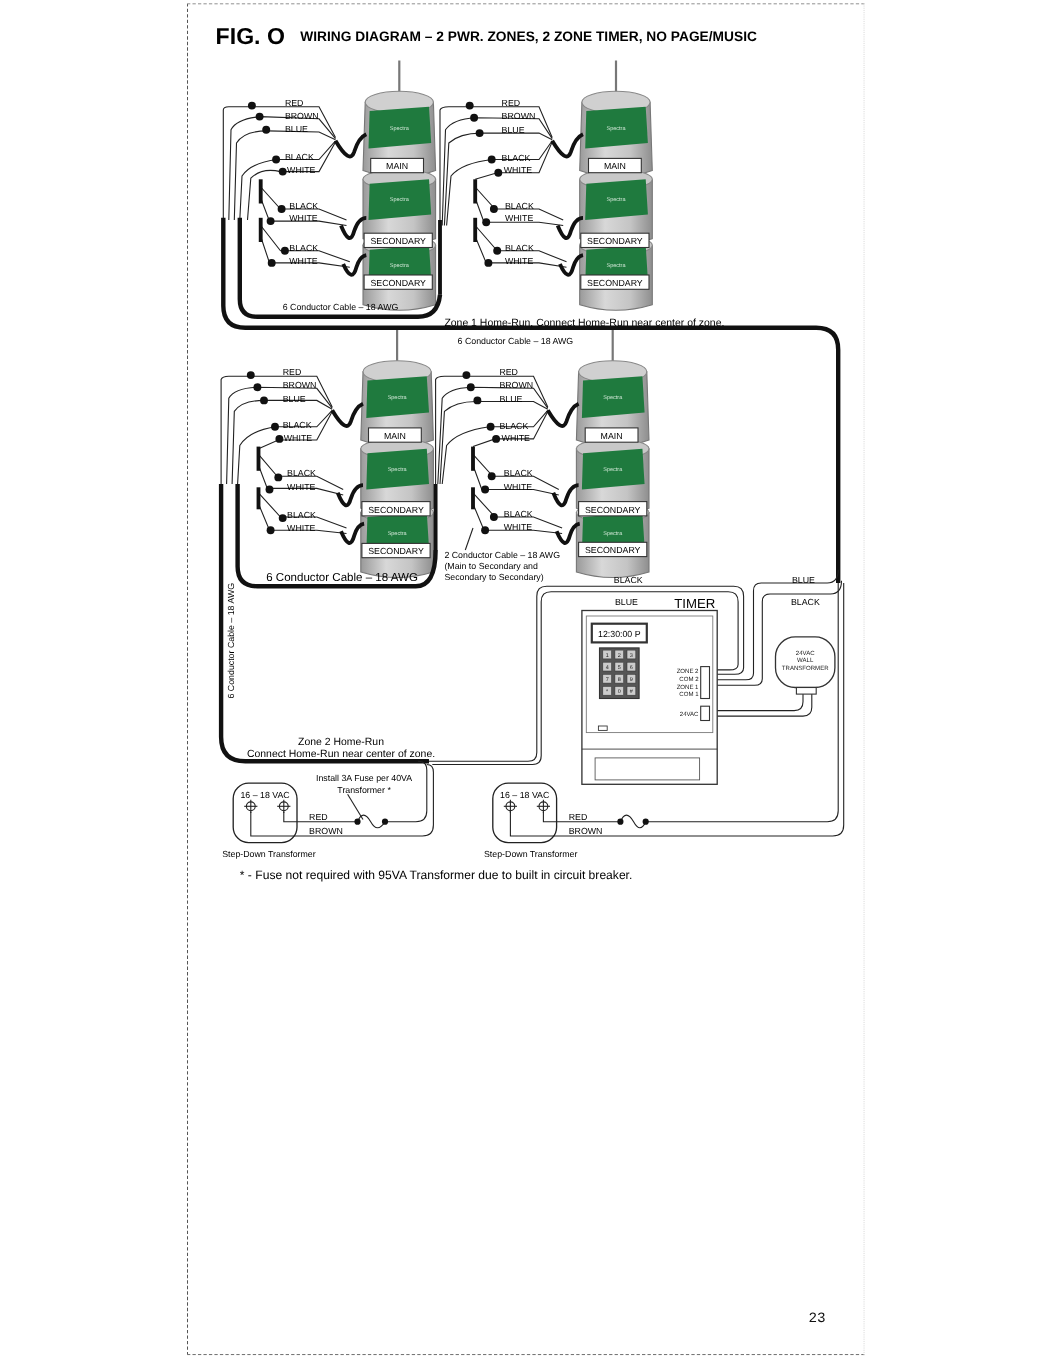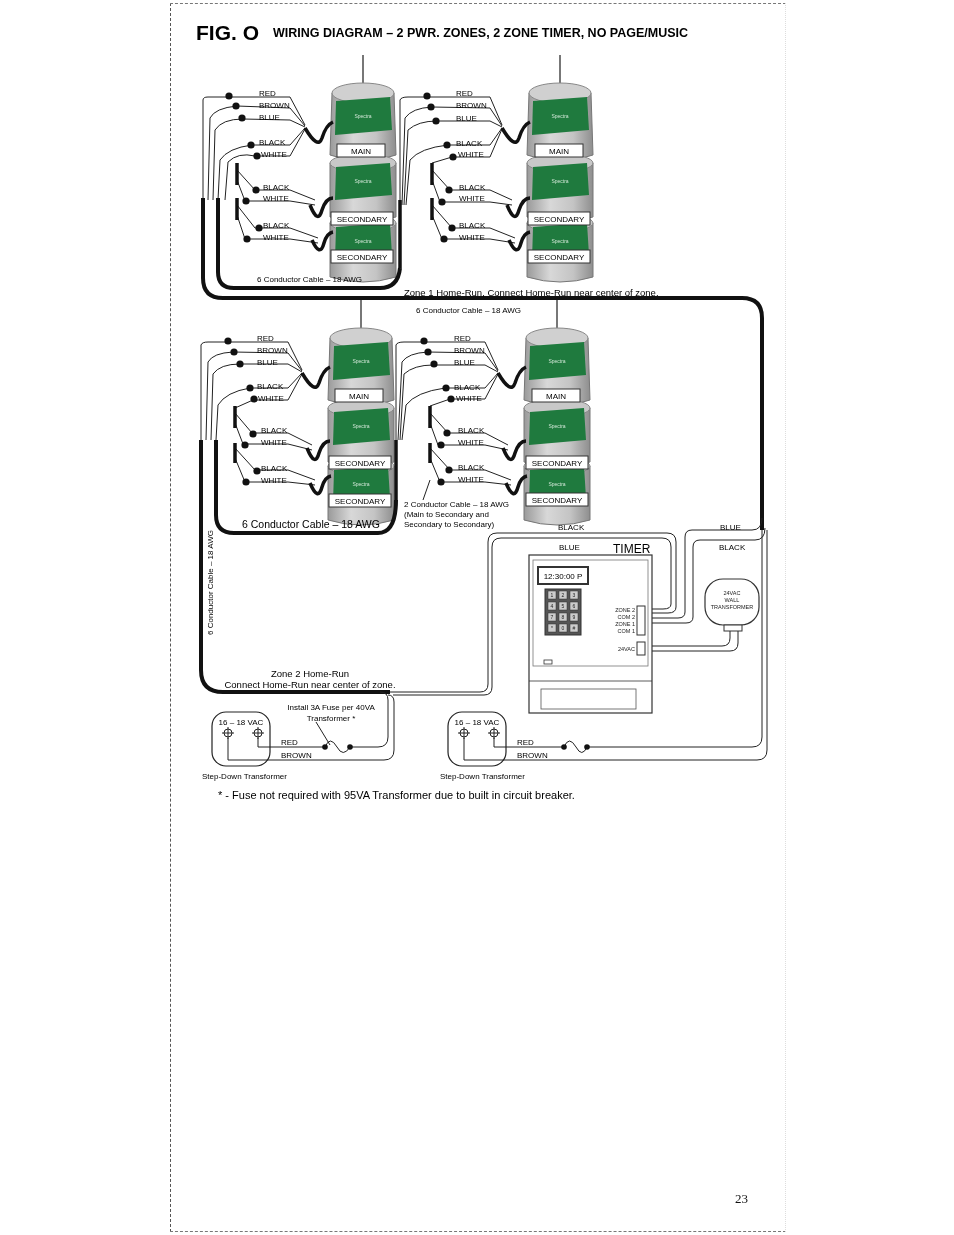--- a/index.html
+++ b/index.html
@@ -7,21 +7,21 @@
   .page-border { position: absolute; left: 170px; top: 3px; width: 616px; height: 1229px; border-left: 1.5px dashed #555; border-top: 1.5px dashed #777; border-bottom: 1.5px dashed #777; box-sizing: border-box; }
   .page-border-right { position: absolute; left: 785px; top: 3px; width: 0; height: 1229px; border-left: 1px dotted #ddd; }
   svg text { font-family: "Liberation Sans", sans-serif; }
   .fig-label { font-size: 21px; font-weight: bold; }
   .fig-title { font-size: 12.5px; font-weight: bold; }
   .wire-label { font-size: 8px; }
   .small-label { font-size: 8px; }
   .mid-label { font-size: 9.5px; }
   .big-label { font-size: 10.5px; }
   .note { font-size: 11px; }
-  .page-number { position: absolute; left: 735px; top: 1191px; font-size: 13px; font-family: Liberation Serif, serif; color: #111; }
+  .page-number { position: absolute; left: 735px; top: 1191px; font-size: 13px; font-family: Liberation Mono, monospace; color: #111; }
 </style>
 </head>
 <body>
 
 <div class="page-border"></div>
 <div class="page-border-right"></div>
 
 <svg width="954" height="1235" viewBox="0 0 954 1235" style="position:absolute;left:0;top:0;">
   <defs>
     <linearGradient id="canGrad" x1="0" x2="1" y1="0" y2="0">

